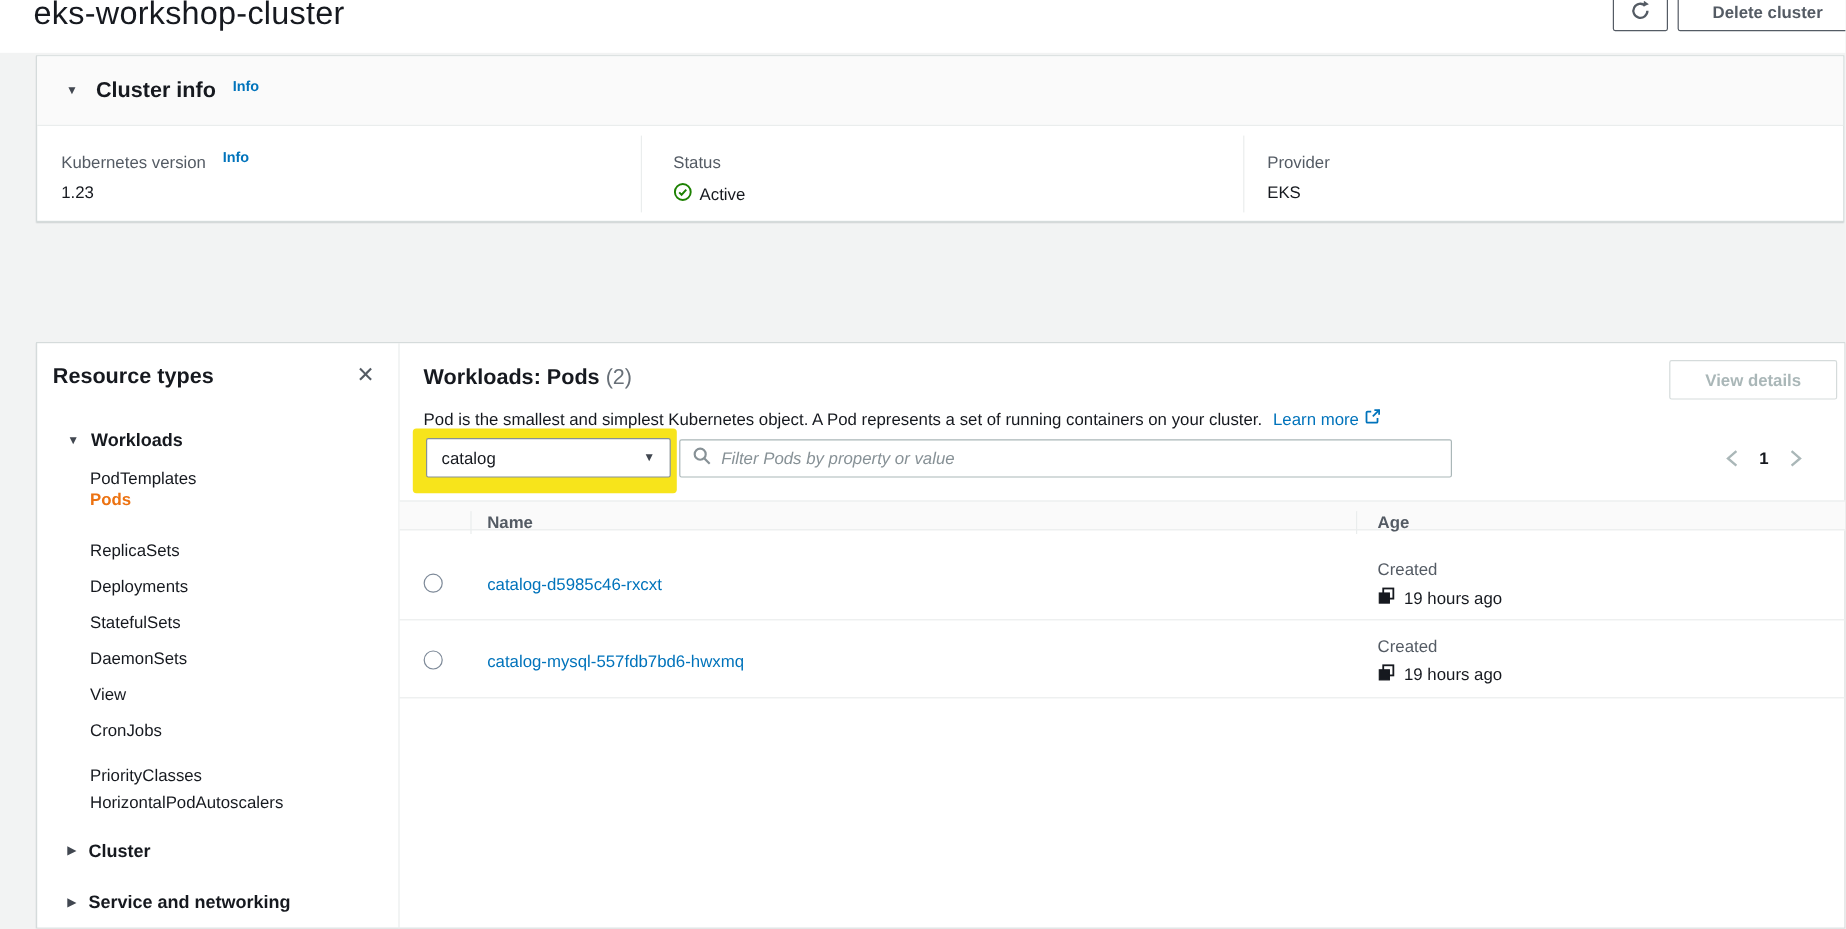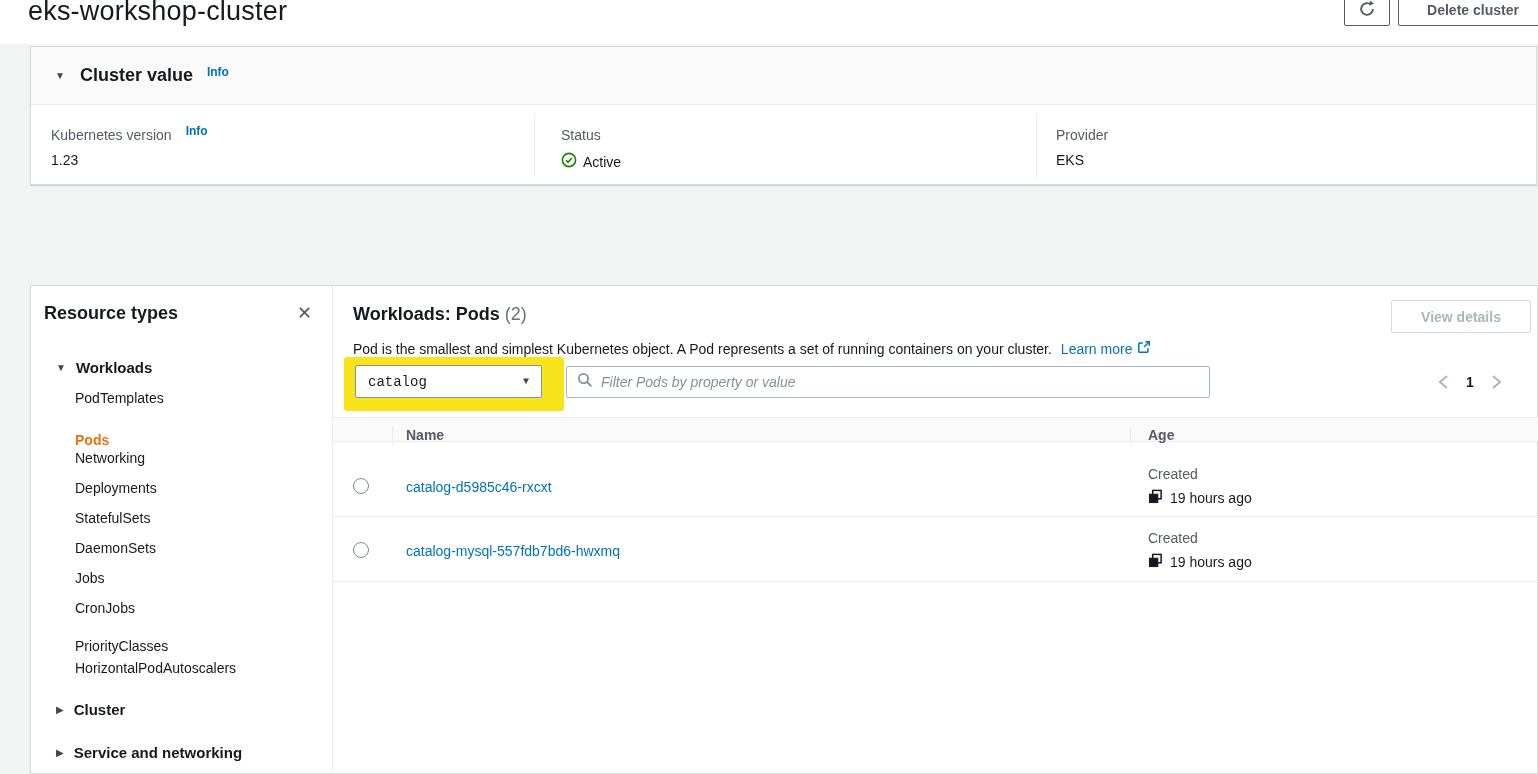--- a/index.html
+++ b/index.html
@@ -58,23 +58,23 @@
   .pods-title { position:absolute; left:353px; top:304px; font-size:18px; font-weight:700; }
   .pods-count { color:#687078; font-weight:400; margin-left:5px; }
   .view-details-btn { position:absolute; left:1391px; top:300px; width:140px; height:33px; background:#fff;
                       border:1px solid #d5dbdb; border-radius:2px; color:#aab7b8; font-weight:700; font-size:14px;
                       display:flex; align-items:center; justify-content:center; }
   .pods-desc { position:absolute; left:353px; top:340px; font-size:14px; color:#16191f; display:flex; align-items:center; }
   .learn-more { color:#0073bb; margin-left:9px; display:inline-flex; align-items:center; gap:5px; cursor:pointer; }
 
   
   .hl-yellow { position:absolute; left:344px; top:357px; width:220px; height:54px; background:#f7e41b; border-radius:3px; z-index:1; }
-  .select-filter { position:absolute; left:355px; top:365px; width:187px; height:33px; background:#fff;
+  .select-filter { position:absolute; left:355px; top:365px; width:204px; height:33px; background:#fff;
                    border:1px solid #879196; border-radius:2px; display:flex; align-items:center;
-                   justify-content:space-between; padding:0 12px; font-size:14px; z-index:2; cursor:pointer;font-family:Liberation Mono, monospace; }
+                   justify-content:space-between; padding:0 12px; font-size:14px; z-index:2; cursor:pointer; }
   .select-filter .caret { font-size:10px; color:#414750; }
   .search-box { position:absolute; left:566px; top:366px; width:644px; height:32px; background:#fff;
                 border:1px solid #aab7b8; border-radius:2px; display:flex; align-items:center; padding:0 10px; gap:8px; }
   .search-box input { border:none; outline:none; flex:1; font-size:14px; font-family:inherit; color:#0c4a6e; background:transparent; }
   .search-box input::placeholder { color:#879196; font-style:italic; }
   .pagination { position:absolute; left:1438px; top:366px; height:32px; display:flex; align-items:center; gap:17px; }
   .page-num { font-size:14px; font-weight:700; color:#16191f; }
   .page-btn { display:flex; align-items:center; cursor:pointer; }
 
   
@@ -103,21 +103,21 @@
           <path d="M13.2 8a5.2 5.2 0 1 1-1.7-3.85" fill="none" stroke="#545b64" stroke-width="1.7"></path>
           <path d="M10.6 0.6 L14.3 3.2 L10.2 4.8 Z" fill="#545b64"></path>
         </svg>
     </span>
   </div>
   <div class="btn delete-btn">Delete cluster</div>
 
   <div class="card-info">
     <div class="card-info-header">
       <span class="tri">▼</span>
-      <span class="card-info-title">Cluster value</span>
+      <span class="card-info-title">Cluster info</span>
       <span class="info-link">Info</span>
     </div>
     <div class="card-info-body">
       <div class="field field-1">
         <div class="flabel">
           <span>Kubernetes version</span>
           <span class="info-link">Info</span>
         </div>
         <div class="fvalue">1.23</div>
       </div>
@@ -151,26 +151,26 @@
   <div class="panel-vdiv"></div>
 
   <div class="rt-title">Resource types</div>
   <div class="rt-close">✕</div>
 
   <div class="rt-group g-workloads">
     <span class="tri">▼</span>
     <span class="glabel">Workloads</span>
   </div>
   <div class="rt-item" style="top:390px">PodTemplates</div>
-  <div class="rt-item selected" style="top:432px">Pods</div>
-  <div class="rt-item" style="top:450px">Networking</div>
+  <div class="rt-item selected" style="top:408px">Pods</div>
+  <div class="rt-item" style="top:450px">ReplicaSets</div>
   <div class="rt-item" style="top:480px">Deployments</div>
   <div class="rt-item" style="top:510px">StatefulSets</div>
   <div class="rt-item" style="top:540px">DaemonSets</div>
-  <div class="rt-item" style="top:570px">Jobs</div>
+  <div class="rt-item" style="top:570px">View</div>
   <div class="rt-item" style="top:600px">CronJobs</div>
   <div class="rt-item" style="top:638px">PriorityClasses</div>
   <div class="rt-item" style="top:660px">HorizontalPodAutoscalers</div>
 
   <div class="rt-group g-cluster">
     <span class="tri">▶</span>
     <span class="glabel">Cluster</span>
   </div>
   <div class="rt-group g-svc">
     <span class="tri">▶</span>

